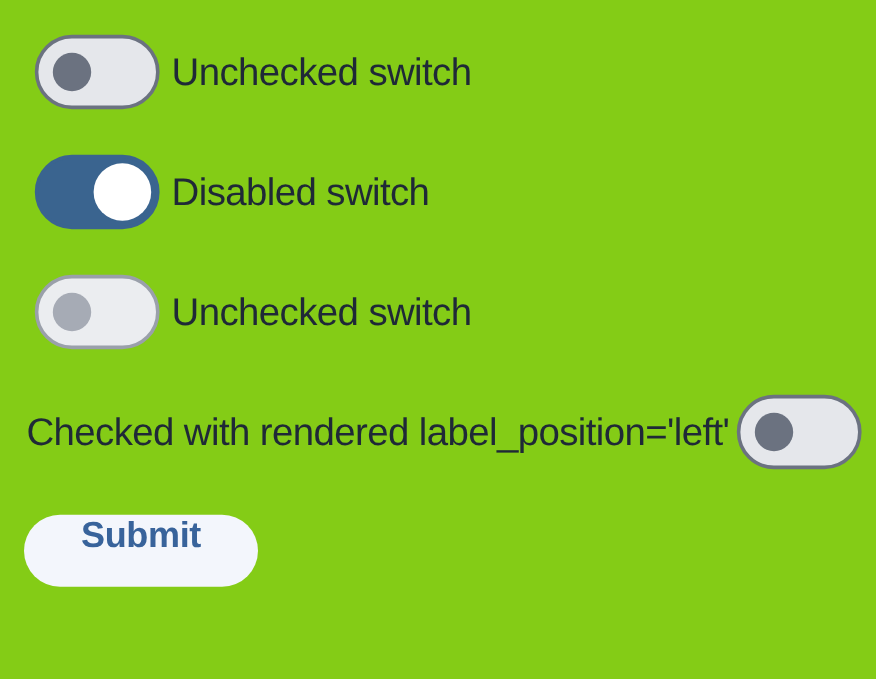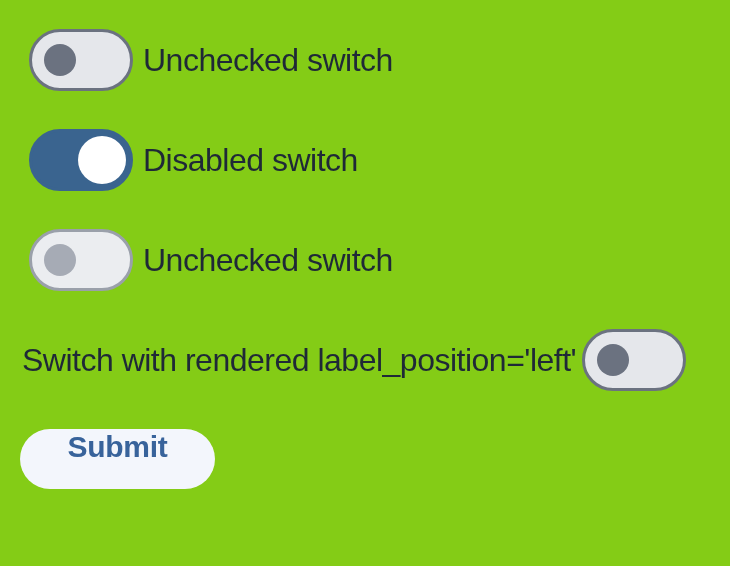--- a/index.html
+++ b/index.html
@@ -117,21 +117,21 @@
   </div>
 
   <div class="switch-row thumb-first">
     <div class="switch disabled">
       <div class="thumb"></div>
     </div>
     <span class="switch-label">Unchecked switch</span>
   </div>
 
   <div class="switch-row label-first">
-    <span class="switch-label">Switch with rendered label_position='left'</span>
+    <span class="switch-label">Checked with rendered label_position='left'</span>
     <div class="switch off">
       <div class="thumb"></div>
     </div>
   </div>
 
   <div class="submit-wrap">
     <button class="submit-btn">
       <span>Submit</span>
     </button>
   </div>

